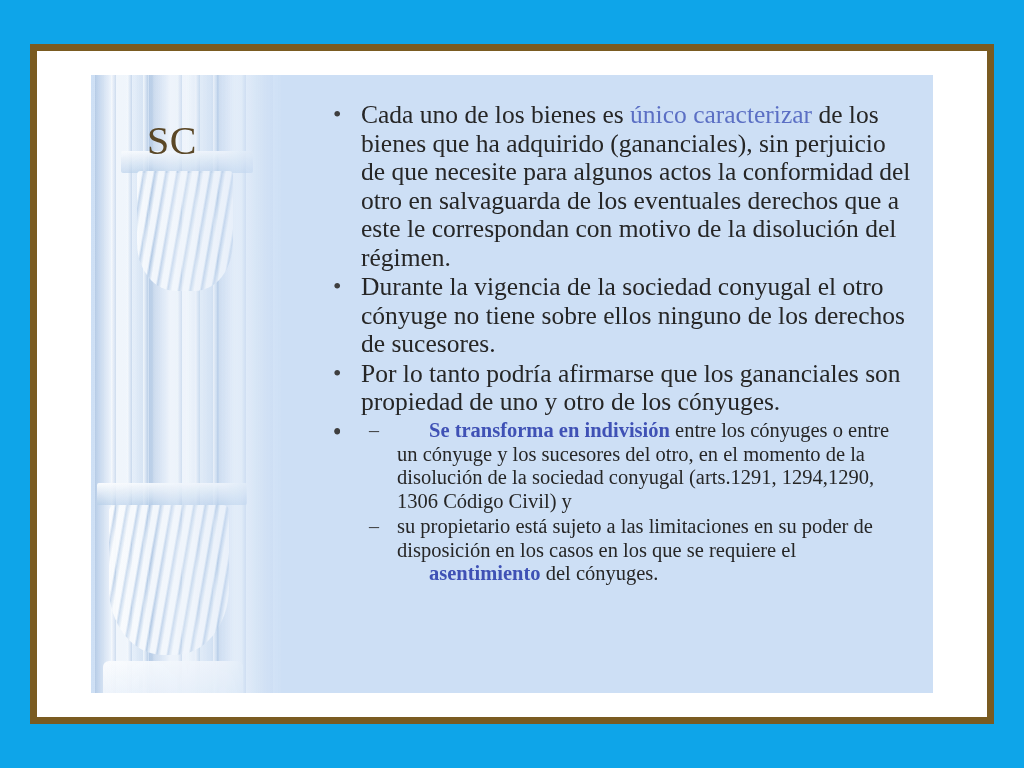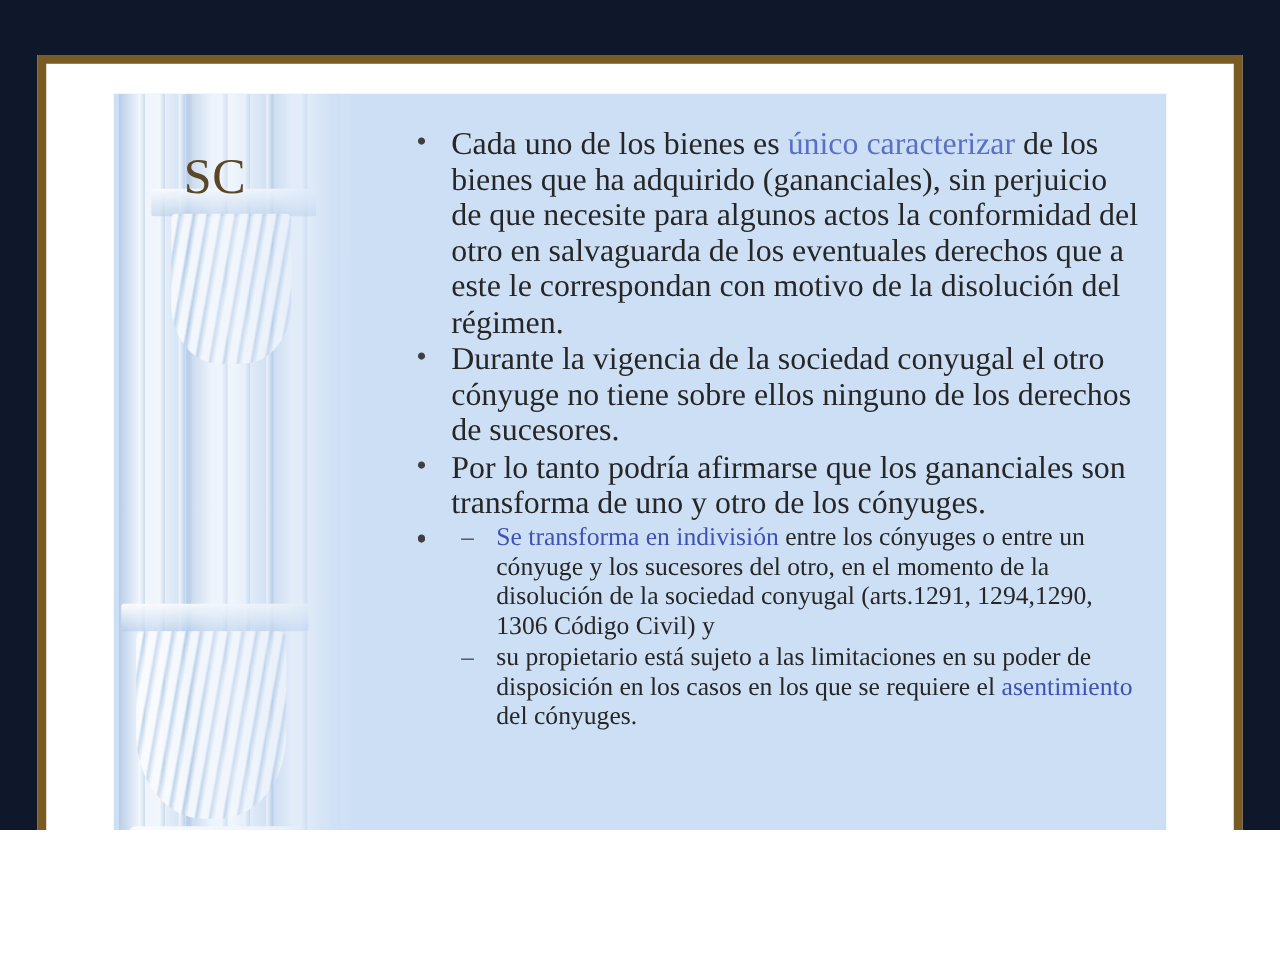--- a/index.html
+++ b/index.html
@@ -3,22 +3,22 @@
 <meta charset="utf-8">
 <style>
   html, body {
     margin: 0;
     padding: 0;
     background: #ffffff;
   }
   #slide {
     position: relative;
     width: 1024px;
-    height: 664px;
-    background: #0f172a;
+    height: 768px;
+    background: #0ea5e9;
     overflow: hidden;
     font-family: "Liberation Serif", serif;
   }
   
   .frame {
     position: absolute;
     left: 30px;
     top: 44px;
     width: 964px;
     height: 680px;
@@ -191,21 +191,22 @@
     left: 8px;
     top: 0;
     font-size: 20px;
     color: #3f3f3f;
   }
   .hl {
     color: #5b6fc4;
   }
   .hl-b {
     color: #3f51b5;
-    font-weight: normal;
+    font-weight: bold;
+    margin-left: 32px;
   }
 </style>
 </head>
 <body>
 
 <div id="slide">
   <div class="frame">
     <div class="panel-white">
       <div class="panel-blue">
 
@@ -228,21 +229,21 @@
           <div class="base"></div>
           <div class="haze"></div>
         </div>
 
         <div class="title">SC</div>
 
         <div class="content">
           <ul class="level1">
               <li><span class="bullet">•</span><span><span>Cada uno de los bienes es </span><span class="hl">único caracterizar</span><span> de los bienes que ha adquirido (gananciales), sin perjuicio de que necesite para algunos actos la conformidad del otro en salvaguarda de los eventuales derechos que a este le correspondan con motivo de la disolución del régimen.</span></span></li>
               <li><span class="bullet">•</span><span><span>Durante la vigencia de la sociedad conyugal el otro cónyuge no tiene sobre ellos ninguno de los derechos de sucesores.</span></span></li>
-              <li><span class="bullet">•</span><span><span>Por lo tanto podría afirmarse que los gananciales son transforma de uno y otro de los cónyuges.</span></span></li>
+              <li><span class="bullet">•</span><span><span>Por lo tanto podría afirmarse que los gananciales son propiedad de uno y otro de los cónyuges.</span></span></li>
               <li><span class="bullet">•</span></li>
               <li><span class="bullet">•</span><ul class="level2">
                   <li><span class="dash">–</span><span><span class="hl-b">Se transforma en indivisión</span><span> entre los cónyuges o entre un cónyuge y los sucesores del otro, en el momento de la disolución de la sociedad conyugal (arts.1291, 1294,1290, 1306 Código Civil) y</span></span></li>
                   <li><span class="dash">–</span><span><span>su propietario está sujeto a las limitaciones en su poder de disposición en los casos en los que se requiere el </span><span class="hl-b">asentimiento</span><span> del cónyuges.</span></span></li>
                 </ul></li>
             </ul>
         </div>
 
       </div>
     </div>

